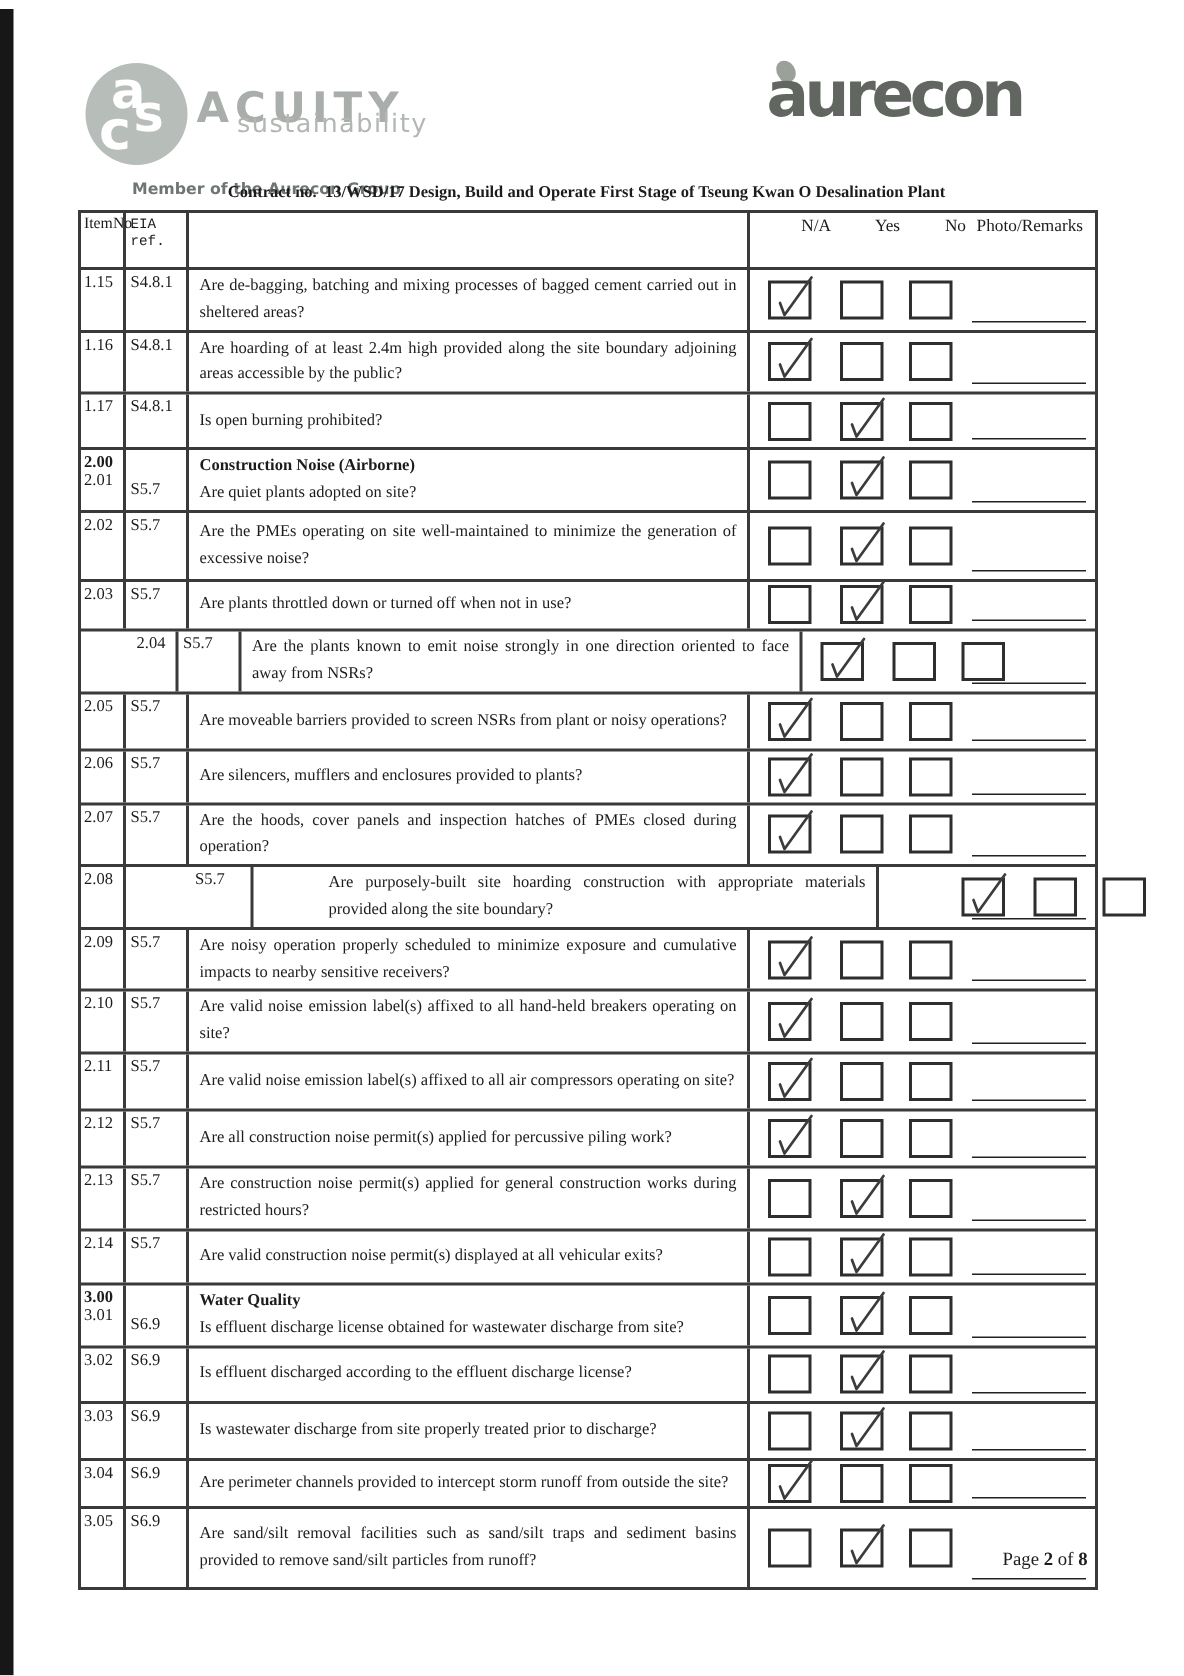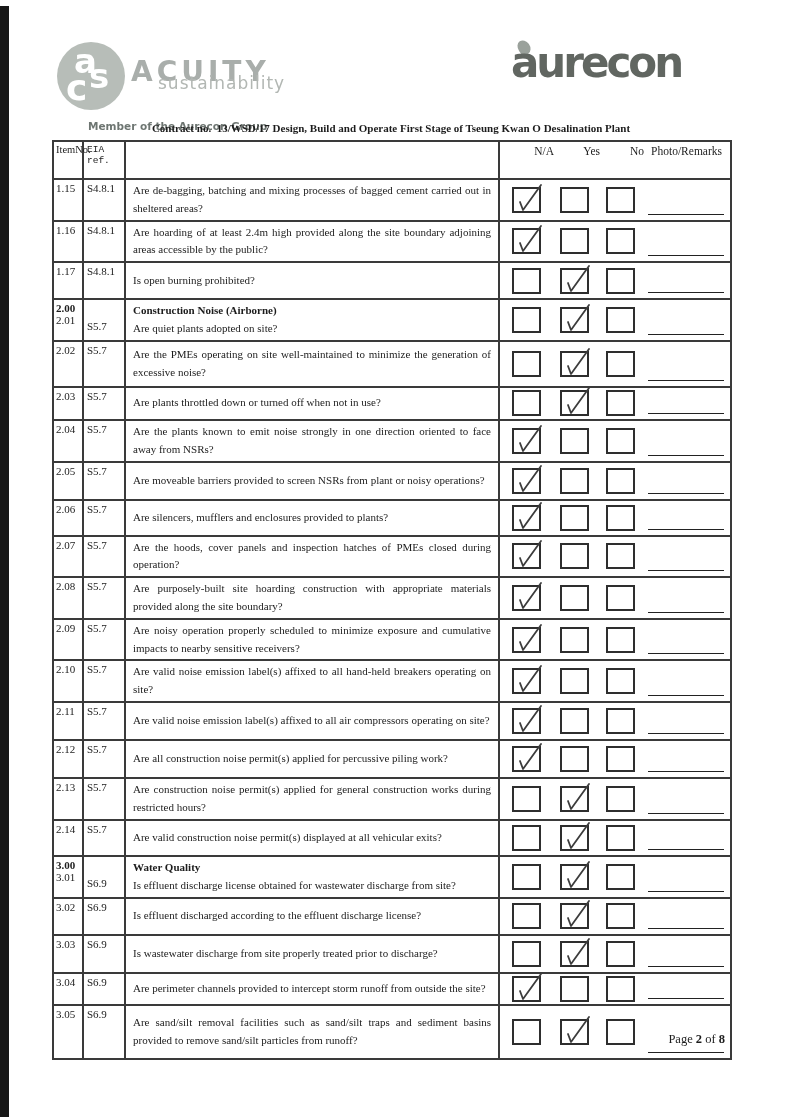--- a/index.html
+++ b/index.html
@@ -233,21 +233,21 @@
       <span class="cbox b-na"></span>
       <span class="cbox b-yes checked">
               <svg class="tick" viewBox="0 0 30 32">
                 <path d="M7 21 L10 29 L28 4"></path>
               </svg>
             </span>
       <span class="cbox b-no"></span>
       <span class="remark-line"></span>
     </div>
   </div>
-        <div class="trow" style="min-height: 38px;">
+        <div class="trow" style="min-height: 38px; padding-left: 35px;">
     <div class="cell c-item">
 
       <div class="item-no">2.04</div>
     </div>
     <div class="cell c-ref">S5.7</div>
     <div class="cell c-q">
 
       <div class="q-text">Are the plants known to emit noise strongly in one direction oriented to face away from NSRs?</div>
     </div>
     <div class="cell c-ans">
@@ -317,21 +317,21 @@
       <span class="cbox b-na checked">
               <svg class="tick" viewBox="0 0 30 32">
                 <path d="M7 21 L10 29 L28 4"></path>
               </svg>
             </span>
       <span class="cbox b-yes"></span>
       <span class="cbox b-no"></span>
       <span class="remark-line"></span>
     </div>
   </div>
-        <div class="trow" style="min-height: 38px;">
+        <div class="trow" style="min-height: 38px; gap: 43px;">
     <div class="cell c-item">
 
       <div class="item-no">2.08</div>
     </div>
     <div class="cell c-ref">S5.7</div>
     <div class="cell c-q">
 
       <div class="q-text">Are purposely-built site hoarding construction with appropriate materials provided along the site boundary?</div>
     </div>
     <div class="cell c-ans">

